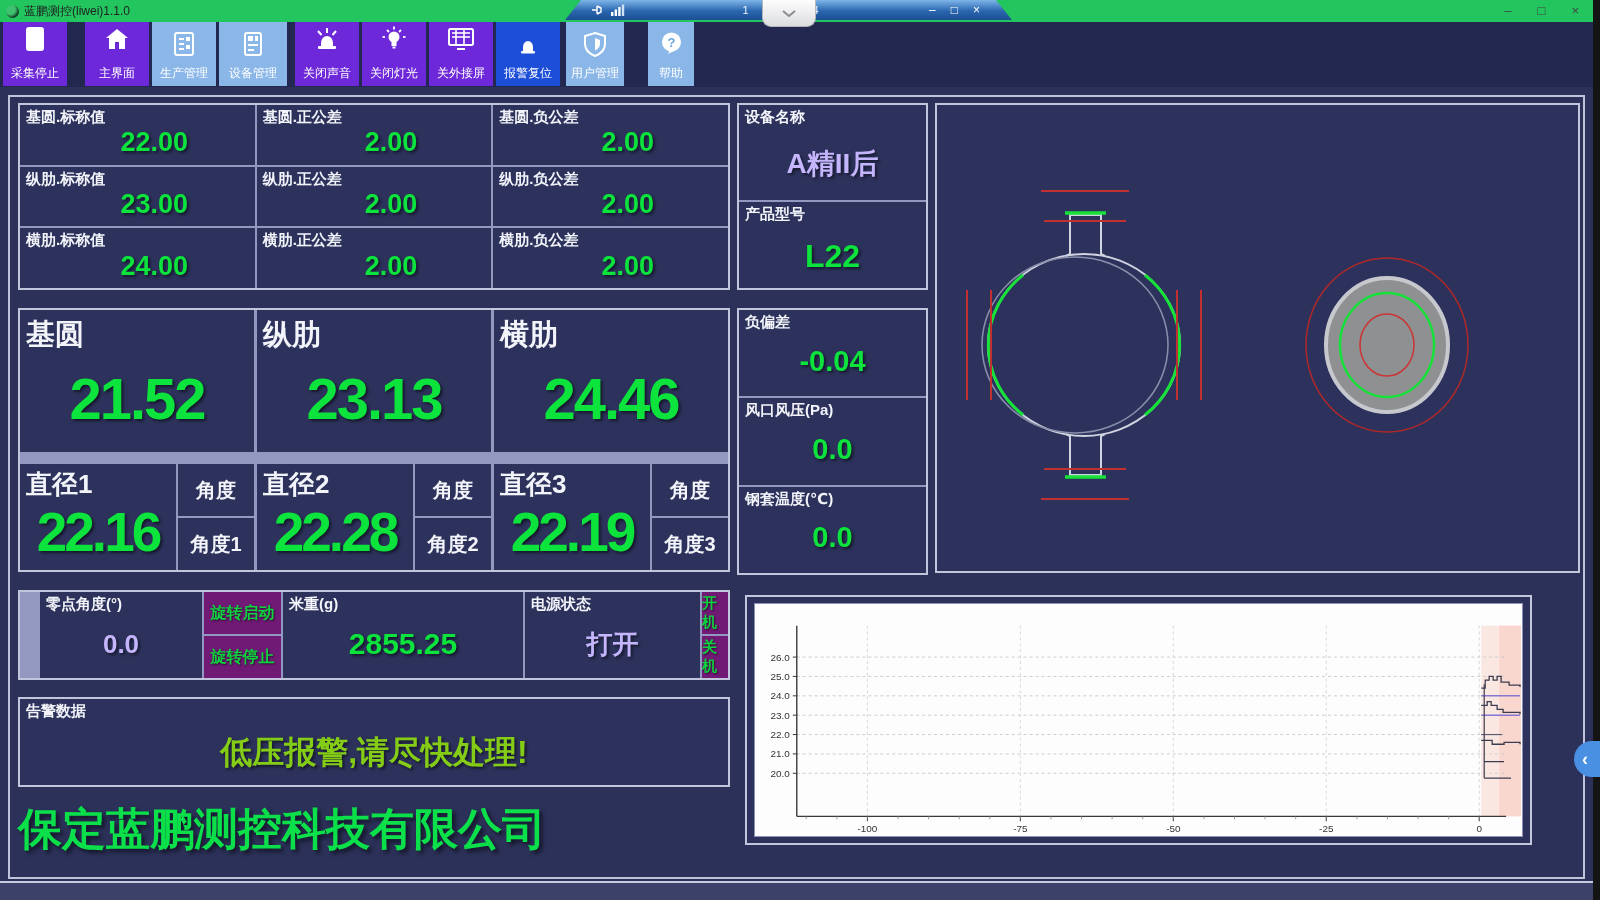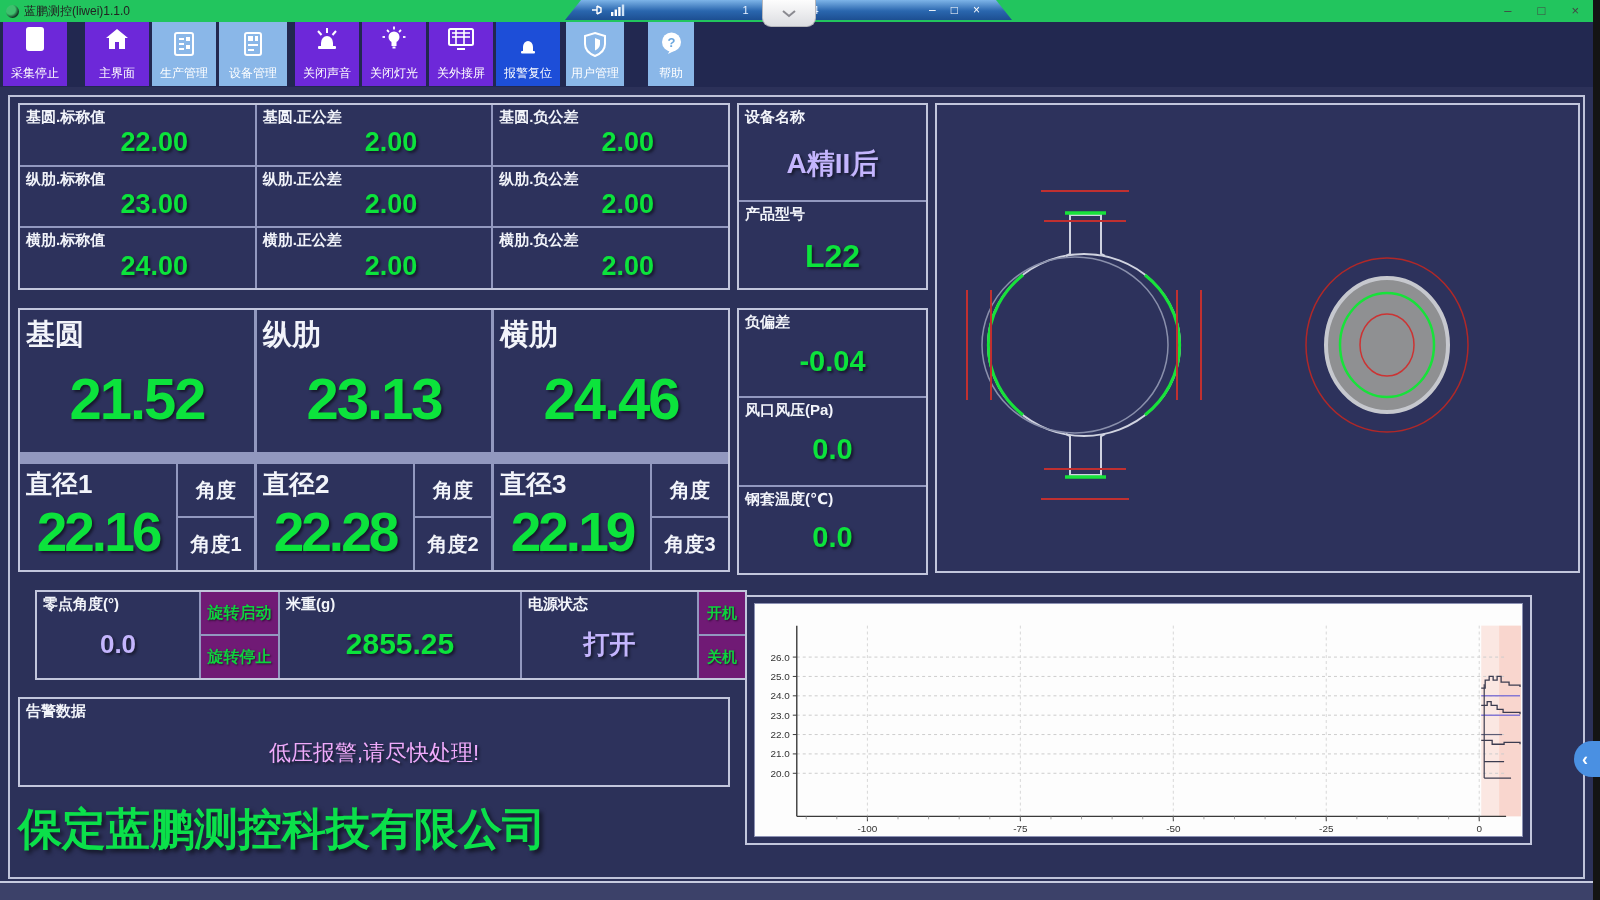--- a/index.html
+++ b/index.html
@@ -78,32 +78,32 @@
   .device .val{font-size:28px;}
   .device .val.model{font-size:32px;}
   .metrics{left:737px;top:308px;width:191px;height:267px;display:grid;grid-template-rows:1fr 1fr 1fr;gap:2px;}
   .metrics .val{font-size:29px;margin-top:-6px;}
 
   
   .diagram{left:935px;top:103px;width:645px;height:470px;background:#2d325c;border:2px solid #c2c6dc;box-shadow:0 0 0 2px #2d325c inset;}
   .diagram svg{width:100%;height:100%;display:block;}
 
   
-  .controls-panel{left:35px;top:590px;width:712px;height:90px;display:grid;
-    grid-template-columns:162px 77px 240px 175px 1fr;gap:2px;}
+  .controls-panel{left:18px;top:590px;width:712px;height:90px;display:grid;
+    grid-template-columns:162px 77px 240px 175px 1fr;gap:2px;padding-left:20px;}
   .controls-panel .val{font-size:26px;margin-top:-4px;}
   .controls-panel .val.green{font-size:30px;}
   .btn-stack{display:grid;grid-template-rows:1fr 1fr;gap:2px;}
   .cell-btn{background:#701a75;display:flex;align-items:center;justify-content:center;cursor:pointer;}
   .cell-btn span{font-size:16px;font-weight:bold;color:#0ed23e;text-shadow:1px 1px 2px rgba(0,0,0,.6);}
 
   
   .alarm{left:18px;top:697px;width:712px;height:90px;background:#2d325c;display:flex;flex-direction:column;}
   .alarm-msg{flex:1;display:flex;align-items:center;justify-content:center;
-    font-size:22px;font-weight:normal;color:#f0abfc;text-shadow:2px 2px 3px rgba(0,0,0,.55);}
+    font-size:32px;font-weight:bold;color:#84cc16;text-shadow:2px 2px 3px rgba(0,0,0,.55);}
 
   .company{position:absolute;left:18px;top:800px;font-size:44px;font-weight:bold;color:#0be04a;
     text-shadow:3px 3px 4px rgba(0,0,0,.6);white-space:nowrap;}
 
   
   .chartpanel{left:745px;top:595px;width:787px;height:250px;background:#2d325c;}
   .chart-white{position:absolute;left:7px;top:6px;right:7px;bottom:6px;background:#fdfdfd;border:1px solid #8d92b4;}
   .chart-white svg{width:100%;height:100%;display:block;}
 
   .edge-chevron{position:absolute;left:1574px;top:741px;width:30px;height:36px;background:#4a90e2;

